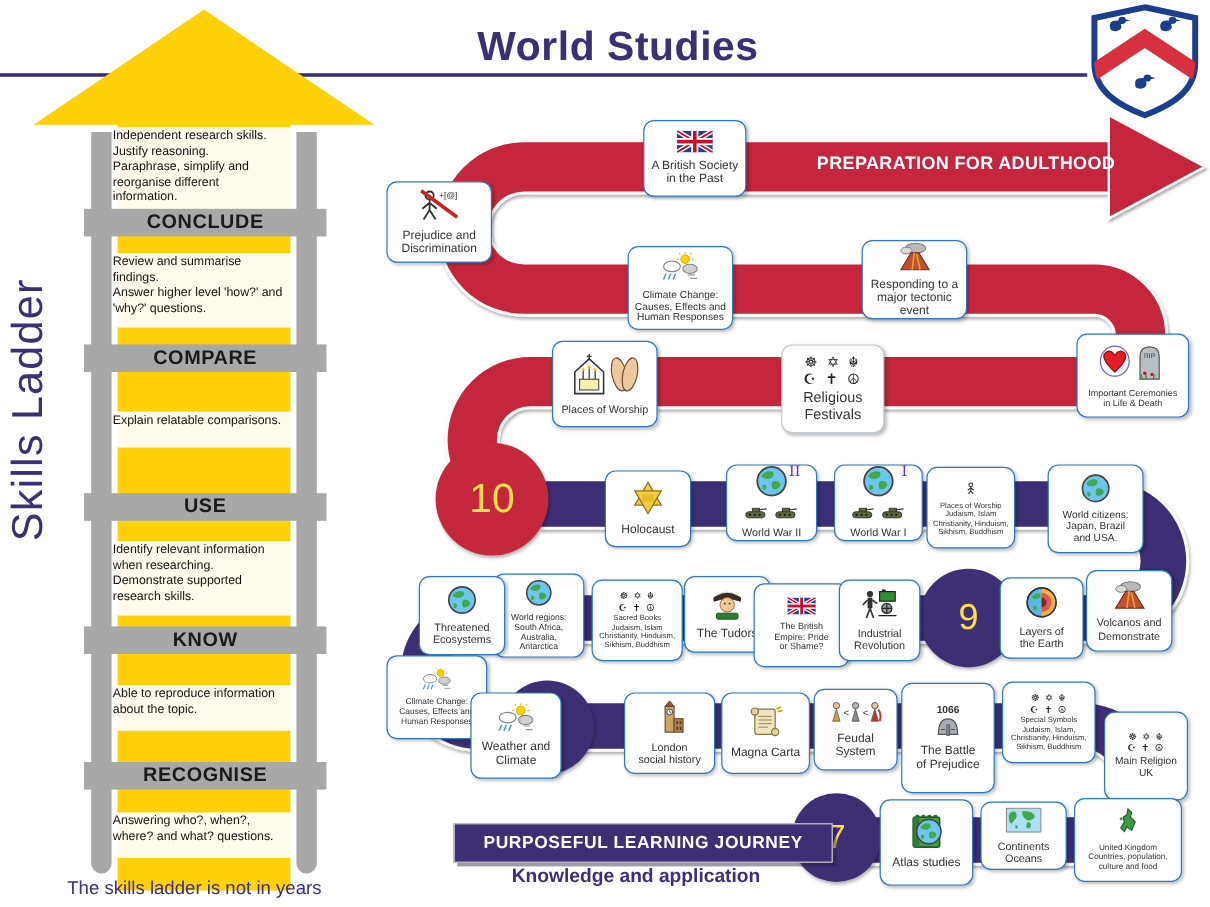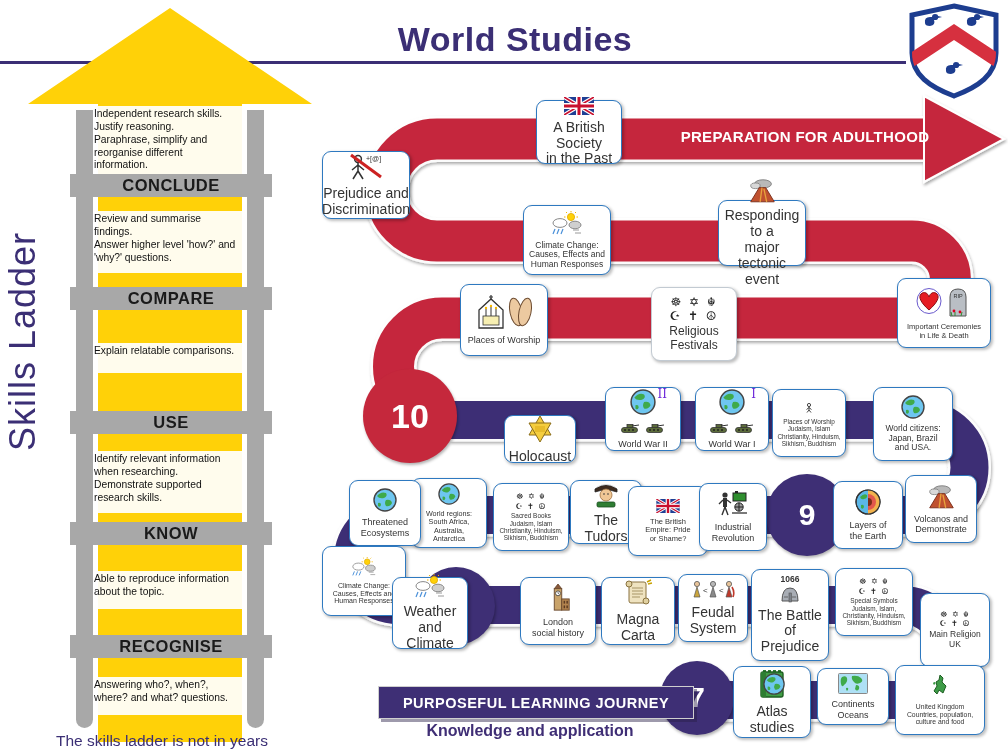--- a/index.html
+++ b/index.html
@@ -19,38 +19,38 @@
   .rung{left:70px;width:202px;height:23px;background:#a8a8a8;z-index:2;display:flex;
         align-items:center;justify-content:center;font-size:16.5px;font-weight:600;color:#1a1a1a;
         letter-spacing:.5px;}
   .descbox{left:91px;width:160px;background:rgba(255,255,255,.93);z-index:2;padding:2px 3px;
            font-size:10.3px;line-height:1.25;color:#111;white-space:pre-line;}
   .footnote{left:56px;top:732px;font-size:15.5px;color:#3b2f75;z-index:2;}
   
   .ribbon{left:0;top:0;z-index:1;}
   .padult{left:655px;top:128px;width:300px;text-align:center;color:#fff;font-weight:bold;
           font-size:15px;letter-spacing:.3px;z-index:2;}
-  .circle{border-radius:50%;display:flex;align-items:center;justify-content:center;color:#ffffff;
-          z-index:2;font-weight:700;box-shadow:1px 2px 3px rgba(0,0,0,.3);}
+  .circle{border-radius:50%;display:flex;align-items:center;justify-content:center;color:#fde047;
+          z-index:2;font-weight:400;box-shadow:1px 2px 3px rgba(0,0,0,.3);}
   .c-red{background:#c5283c;}
   .c-pur{background:#3e2f75;}
   .banner{left:378px;top:686px;width:314px;height:31px;background:#3e2f75;z-index:4;
           display:flex;align-items:center;justify-content:center;color:#fff;font-weight:bold;
           font-size:14.5px;letter-spacing:.5px;border:1px solid #cfcfcf;
           box-shadow:3px 3px 0 rgba(40,30,70,.45);}
   .knowledge{left:380px;top:722px;width:300px;text-align:center;color:#3f2e75;font-weight:bold;
              font-size:16px;z-index:3;}
   
   .card{position:absolute;background:#fff;border:1.6px solid #2e79c0;border-radius:9px;
         display:flex;flex-direction:column;align-items:center;justify-content:center;
         text-align:center;z-index:3;box-shadow:1.5px 1.5px 3px rgba(0,0,0,.25);
         padding:2px;box-sizing:border-box;gap:1px;}
   .card.gray{border-color:#c2cad2;}
   .lb{font-size:9px;line-height:1.13;color:#333;white-space:pre-line;}
-  .lb-md{font-size:14px;}
+  .lb-md{font-size:10px;}
   .lb-lg{font-size:12px;}
   .lb-sm{font-size:7.5px;}
   .lb-xs{font-size:6.4px;}
   .sym{font-family:"DejaVu Sans",sans-serif;font-size:12px;line-height:1.15;color:#222;
        letter-spacing:2px;}
   .sym-s{font-family:"DejaVu Sans",sans-serif;font-size:8px;line-height:1.1;color:#222;
          letter-spacing:1px;}
   .yearnum{font-size:8.5px;font-weight:bold;color:#333;line-height:1;}
   .wwwrap{position:relative;}
   .wwnum{position:absolute;right:-11px;top:-2px;font-family:"DejaVu Serif",serif;
@@ -278,21 +278,21 @@
           <line x1="45" y1="30" x2="46" y2="26"></line>
         </g>
       <circle cx="38" cy="25" r="1.4" fill="#d02"></circle>
         <circle cx="44" cy="26" r="1.4" fill="#d02"></circle>
     </svg>
   </span>
   <span class="lb lb-sm">Important Ceremonies
 in Life &amp; Death</span>
 </div>
 
-<div class="card" style="left:504px;top:415px;width:72px;height:48px">
+<div class="card" style="left:504px;top:392px;width:72px;height:64px">
   <span>
     <svg width="30" height="30" viewBox="0 0 30 30">
       <polygon points="15,2 26,21 4,21" fill="#f5ce3e" stroke="#8a6d1a" stroke-width="1"></polygon>
       <polygon points="15,28 4,9 26,9" fill="#f5ce3e" stroke="#8a6d1a" stroke-width="1"></polygon>
       <rect x="10" y="12" width="10" height="6" fill="#e8bc2a"></rect>
     </svg>
   </span>
   <span class="lb lb-md">Holocaust</span>
 </div>
 

